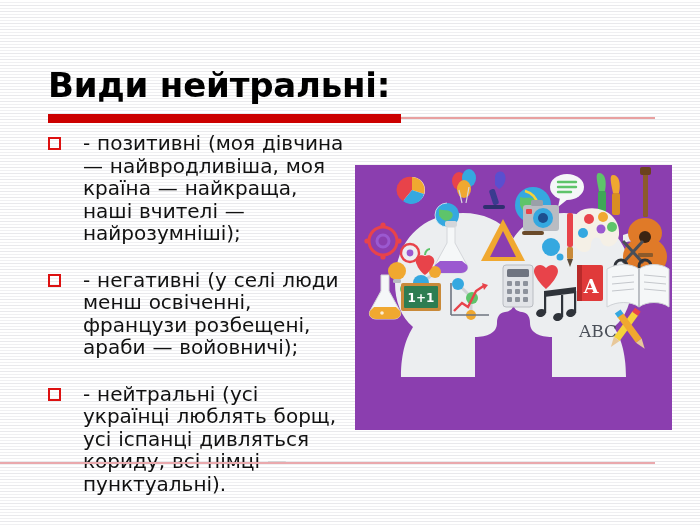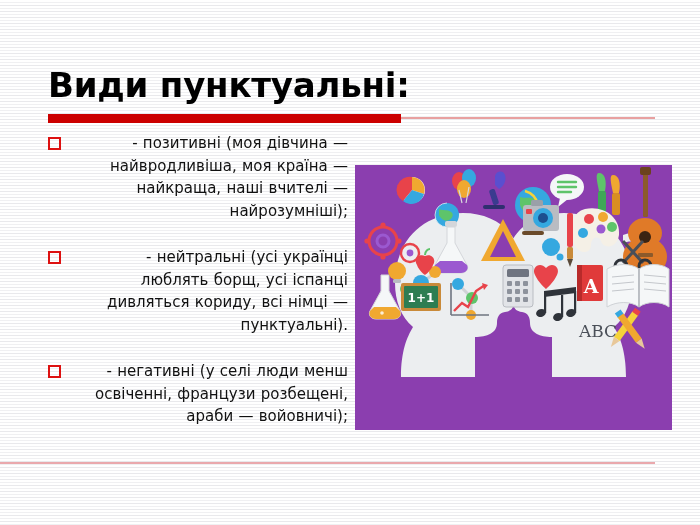--- a/index.html
+++ b/index.html
@@ -108,24 +108,24 @@
     height: 13px;
     border: 2.2px solid #dd1111;
     background: transparent;
     margin-top: 5px;
     margin-right: 22px;
   }
 
   .bullet-text {
     flex: 1 1 auto;
     font-family: "DejaVu Sans", sans-serif;
-    font-size: 15px;
+    font-size: 20px;
     line-height: 22.5px;
     color: #111111;
-    text-align: right;
+    text-align: left;
     word-spacing: 0.5px;
   }
 
   
   #illustration {
     position: absolute;
     left: 355px;
     top: 165px;
     width: 317px;
     height: 265px;
@@ -133,43 +133,43 @@
     overflow: hidden;
   }
   #illustration svg { display: block; }
 </style>
 </head>
 <body>
 
 <div id="slide">
 
   <div id="title-block">
-    <div id="page-title">Види пунктуальні:</div>
+    <div id="page-title">Види нейтральні:</div>
   </div>
 
   <div id="title-rule">
     <div class="thick"></div>
     <div class="thin"></div>
   </div>
 
   <div id="bullet-list">
 
     <div class="bullet-item">
       <span class="bullet-marker"></span>
       <span class="bullet-text">- позитивні (моя дівчина — найвродливіша, моя країна — найкраща, наші вчителі — найрозумніші);</span>
     </div>
 
     <div class="bullet-item">
       <span class="bullet-marker"></span>
-      <span class="bullet-text">- нейтральні (усі українці люблять борщ, усі іспанці дивляться кориду, всі німці — пунктуальні).</span>
+      <span class="bullet-text">- негативні (у селі люди менш освіченні, французи розбещені, араби — войовничі);</span>
     </div>
 
     <div class="bullet-item">
       <span class="bullet-marker"></span>
-      <span class="bullet-text">- негативні (у селі люди менш освіченні, французи розбещені, араби — войовничі);</span>
+      <span class="bullet-text">- нейтральні (усі українці люблять борщ, усі іспанці дивляться кориду, всі німці — пунктуальні).</span>
     </div>
 
   </div>
 
   <div id="bottom-rule"></div>
 
   <div id="illustration">
     <svg width="317" height="212" viewBox="0 0 317 212" xmlns="http://www.w3.org/2000/svg">
 
       <rect x="0" y="0" width="317" height="212" fill="#8b3eaf"></rect>

